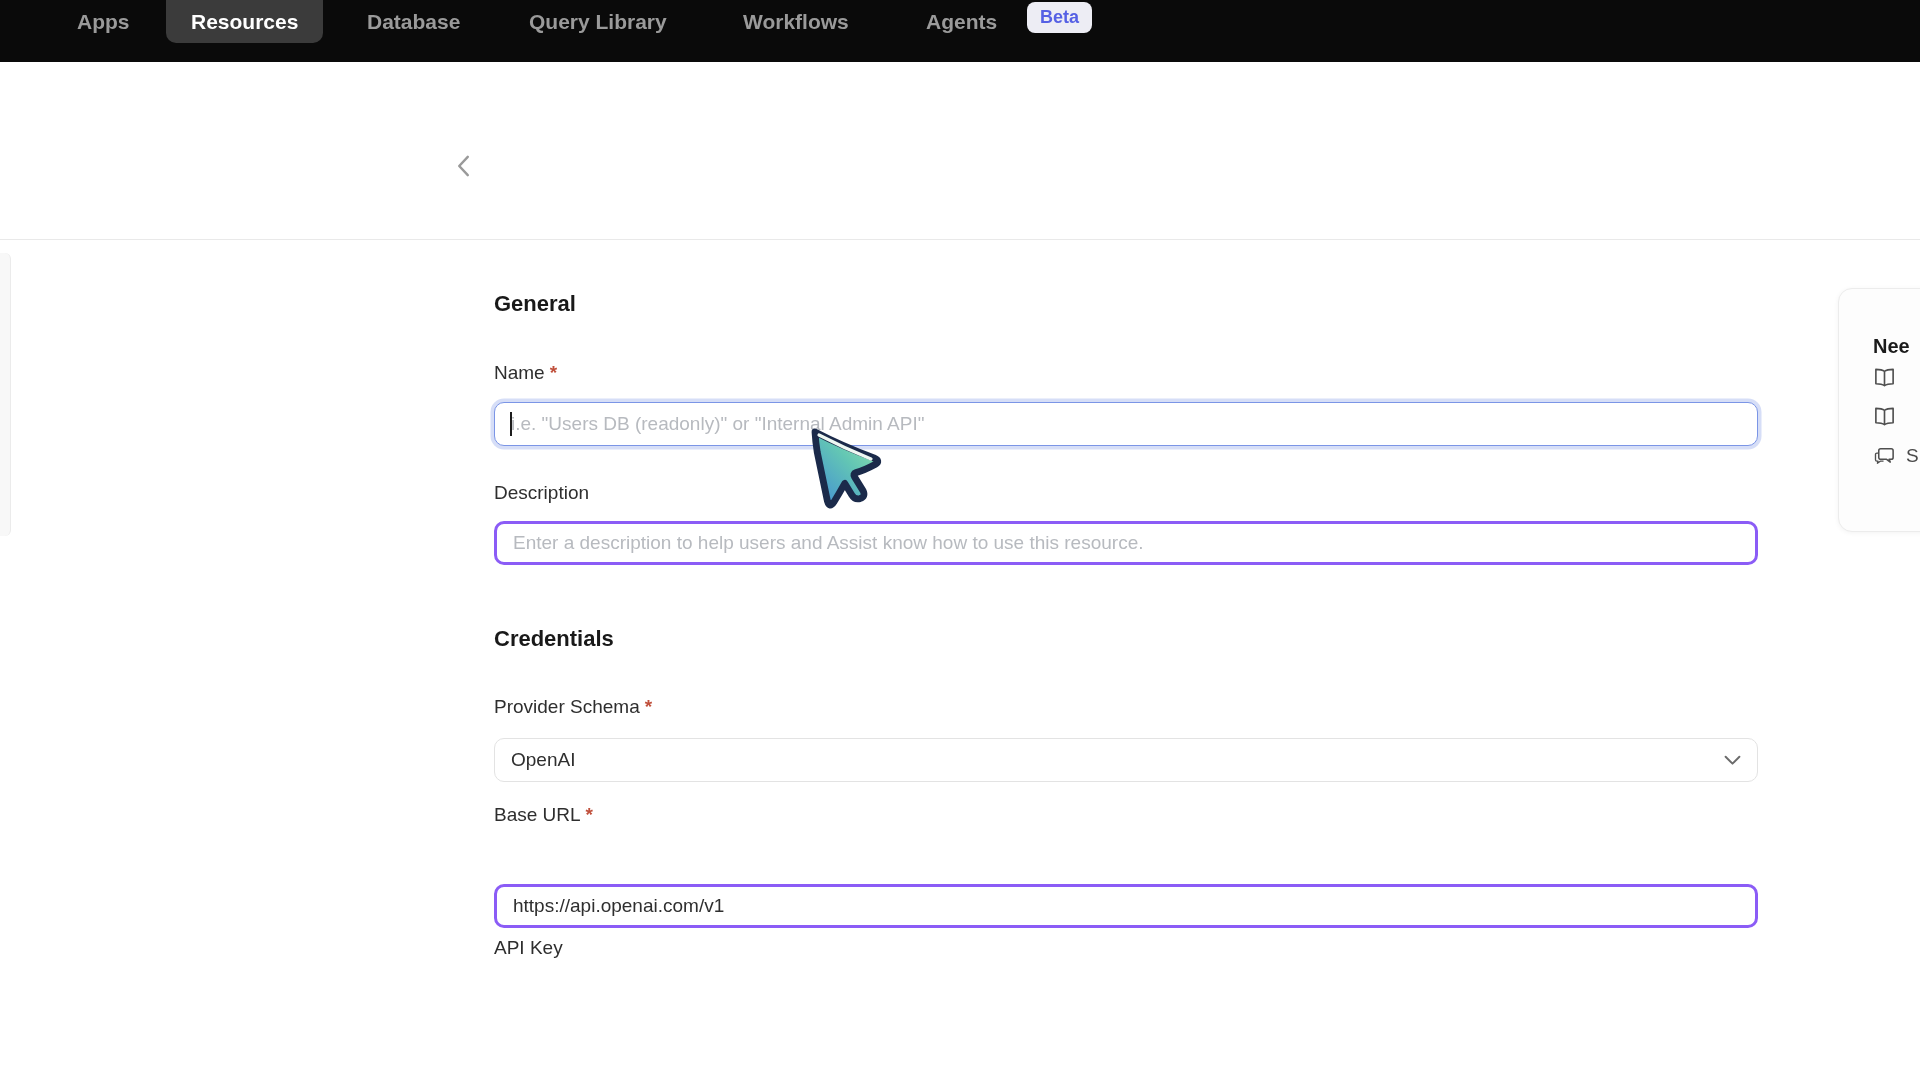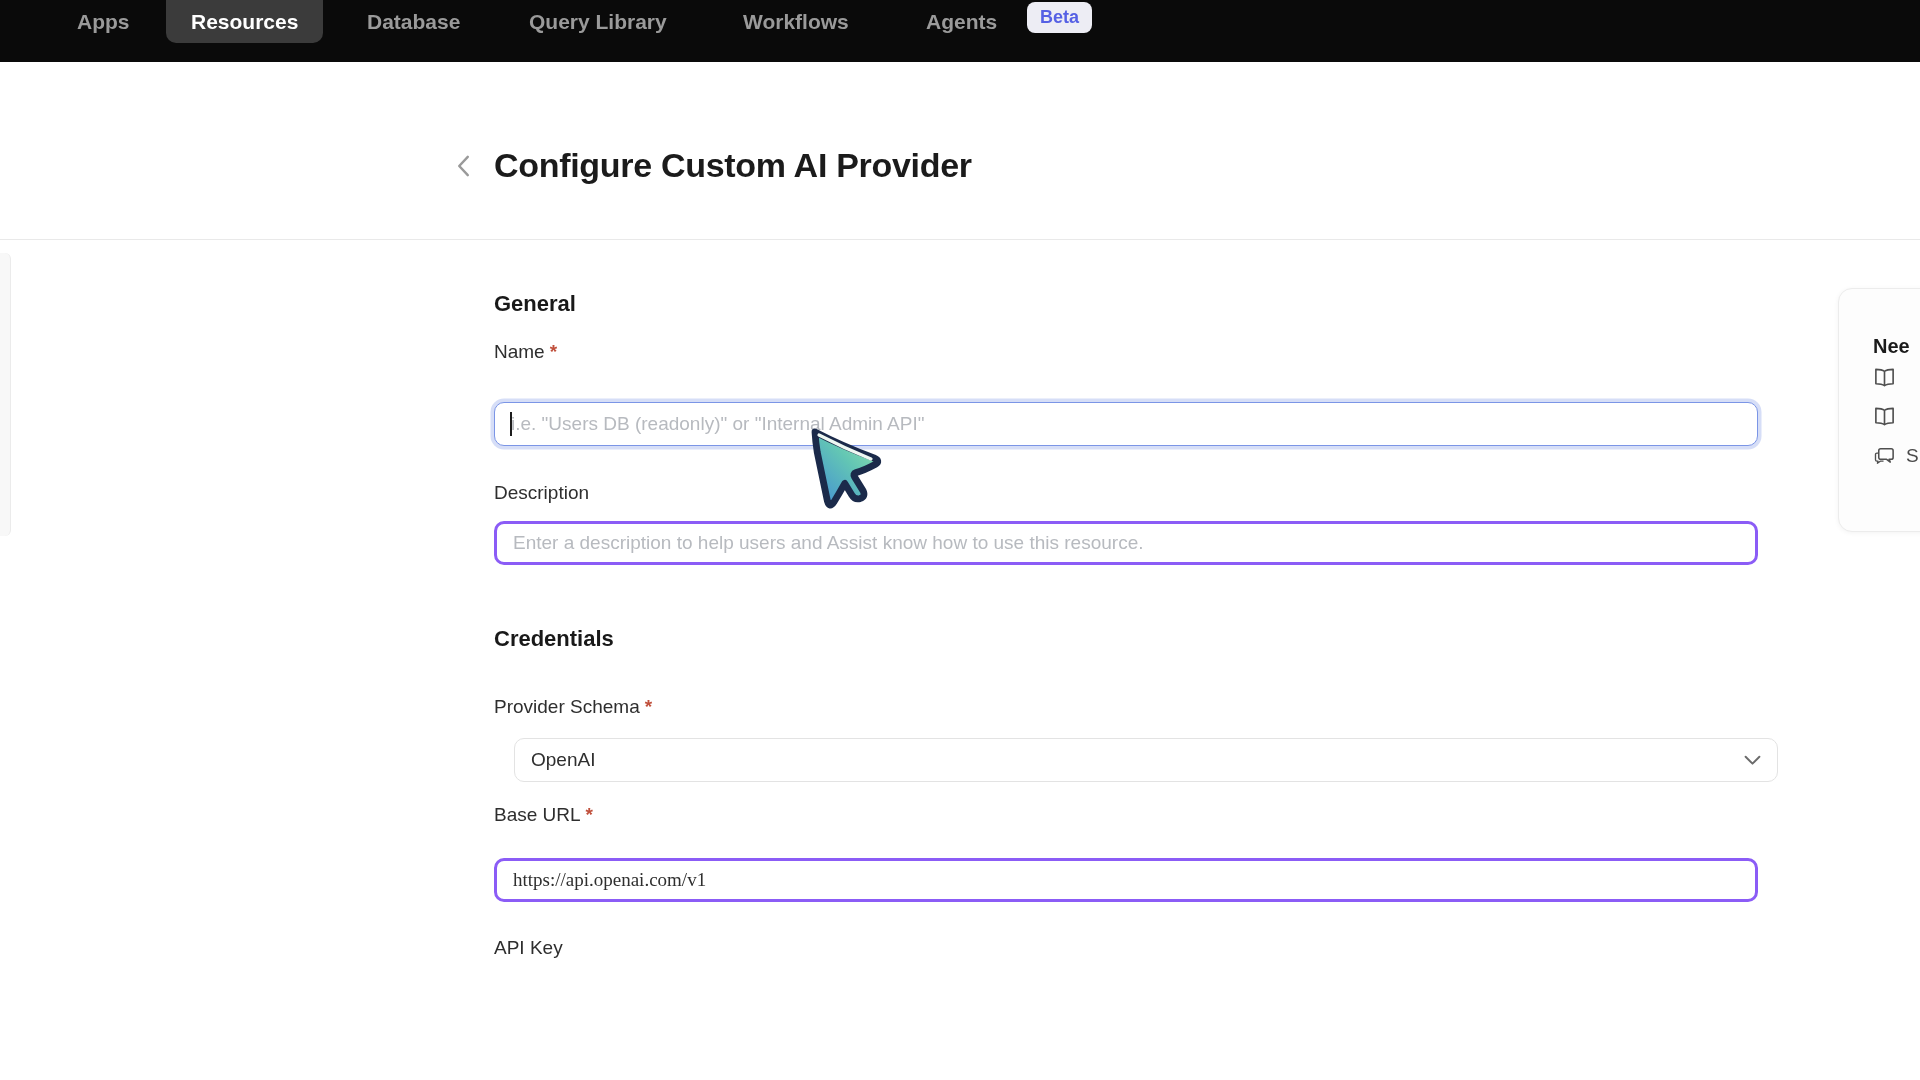--- a/index.html
+++ b/index.html
@@ -71,56 +71,55 @@
     <div class="beta-badge" style="left:1027px;">Beta</div>
   </div>
 
   <div class="back-btn">
     <span>
       <svg width="13" height="22" viewBox="0 0 10 18">
           <path d="M8.5 1.5 L1.5 9 L8.5 16.5" stroke="#9a9a9a" stroke-width="2" fill="none" stroke-linecap="round" stroke-linejoin="round"></path>
         </svg>
     </span>
   </div>
-  <div class="page-title">Configure Custom AI Provider</div>
   <div class="header-divider"></div>
 
   <div class="left-sliver"></div>
 
   <div class="section-heading" style="top:291px;">General</div>
 
-  <div class="field-label" style="top:341px;">
+  <div class="field-label" style="top:362px;">
     <span>Name</span><span class="req">*</span>
   </div>
   <input class="text-input focused" style="top: 402px;" type="text" placeholder="i.e. &quot;Users DB (readonly)&quot; or &quot;Internal Admin API&quot;">
   <div class="caret" style="top:412px;"></div>
 
   <div class="field-label" style="top:482px;">
     <span>Description</span>
   </div>
   <input class="text-input" style="top: 521px;" type="text" placeholder="Enter a description to help users and Assist know how to use this resource.">
 
   <div class="section-heading" style="top:626px;">Credentials</div>
 
   <div class="field-label" style="top:696px;">
     <span>Provider Schema</span><span class="req">*</span>
   </div>
-  <div class="select-box" style="top:738px;margin-left:20px;">
+  <div class="select-box" style="top:738px;">
     <span>OpenAI</span>
     <span class="chev">
       <svg width="17" height="11" viewBox="0 0 16 10">
           <path d="M1.5 1.5 L8 8 L14.5 1.5" stroke="#6b6b6b" stroke-width="1.8" fill="none" stroke-linecap="round" stroke-linejoin="round"></path>
         </svg>
     </span>
   </div>
 
   <div class="field-label" style="top:804px;text-align:center;">
     <span>Base URL</span><span class="req">*</span>
   </div>
-  <input class="text-input" style="top: 858px; font-family: Liberation Serif, serif;" type="text" value="https://api.openai.com/v1">
+  <input class="text-input" style="top: 884px;" type="text" value="https://api.openai.com/v1">
 
   <div class="field-label" style="top:937px;">
     <span>API Key</span>
   </div>
 
   <div class="field-label" style="top:1116px;margin-left:48px;">
     <span>Model Names</span><span class="req">*</span>
   </div>
 
   <div class="help-panel">

